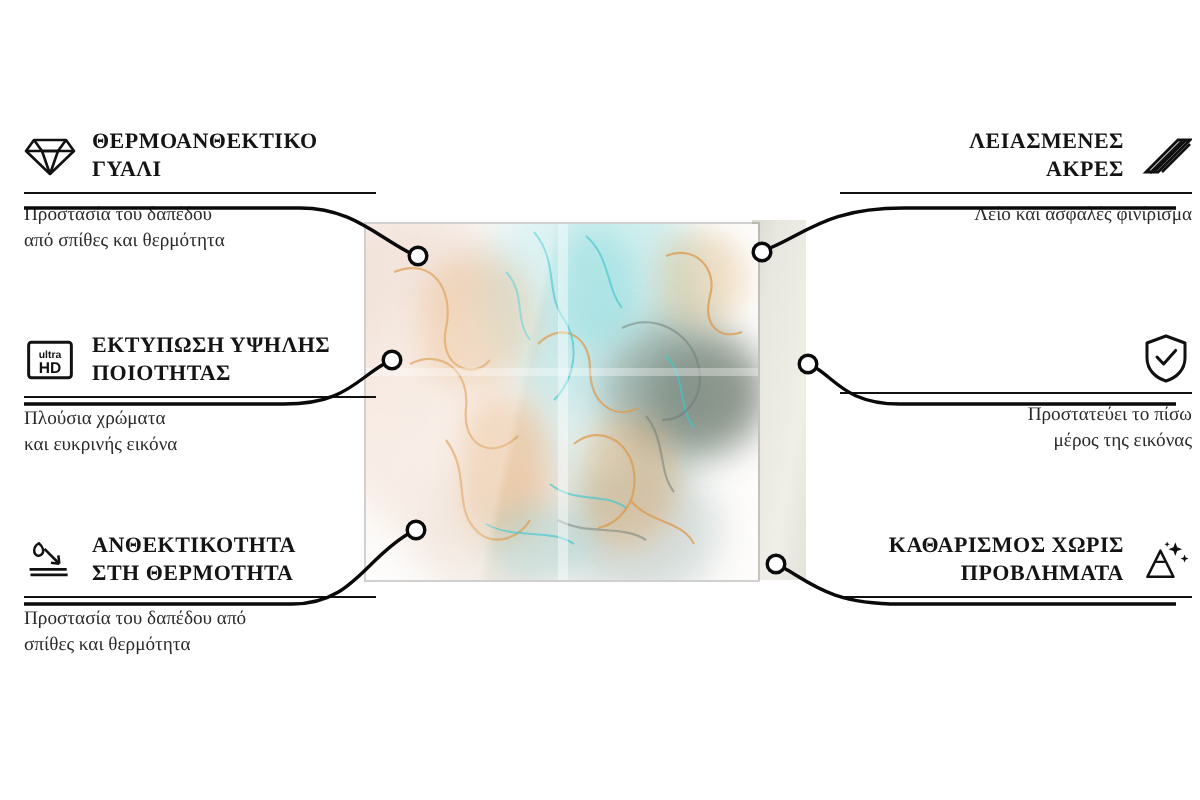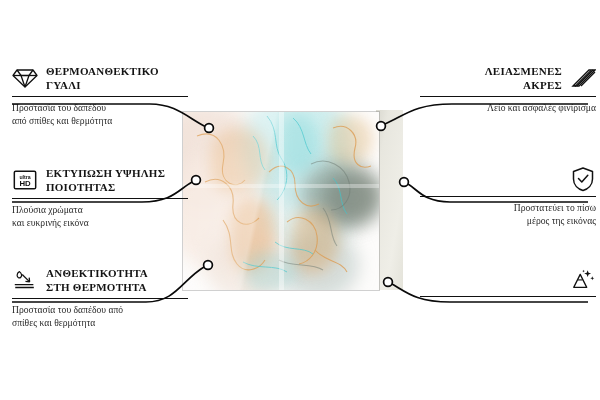--- a/index.html
+++ b/index.html
@@ -280,20 +280,22 @@
     <div class="f-head">
       <span class="f-icon">
         <svg width="28" height="24" viewBox="0 0 28 24">
           <path d="M4,21 L11,7 L18,21 Z" fill="none" stroke="#111" stroke-width="1.4" stroke-linejoin="round"></path>
           <path d="M8.6,13 L13.4,13" stroke="#111" stroke-width="1.2"></path>
           <path d="M19,2.5 L20,5.2 L22.7,6.2 L20,7.2 L19,9.9 L18,7.2 L15.3,6.2 L18,5.2 Z" fill="#111"></path>
           <path d="M24,9 L24.6,10.6 L26.2,11.2 L24.6,11.8 L24,13.4 L23.4,11.8 L21.8,11.2 L23.4,10.6 Z" fill="#111"></path>
           <path d="M14.6,2 L15,3.1 L16.1,3.5 L15,3.9 L14.6,5 L14.2,3.9 L13.1,3.5 L14.2,3.1 Z" fill="#111"></path>
         </svg>
       </span>
+      <span class="f-title">ΚΑΘΑΡΙΣΜΟΣ ΧΩΡΙΣ
+ΠΡΟΒΛΗΜΑΤΑ</span>
     </div>
     <div class="f-rule"></div>
   </div>
 
   <svg id="connectors" width="600" height="400" viewBox="0 0 600 400">
 
     <path d="M12,104 H150 C176,104 188,118 206,127"></path>
     <circle class="node" cx="209" cy="128" r="4.4"></circle>
 
     <path d="M12,202 H142 C172,202 178,190 192,182"></path>

